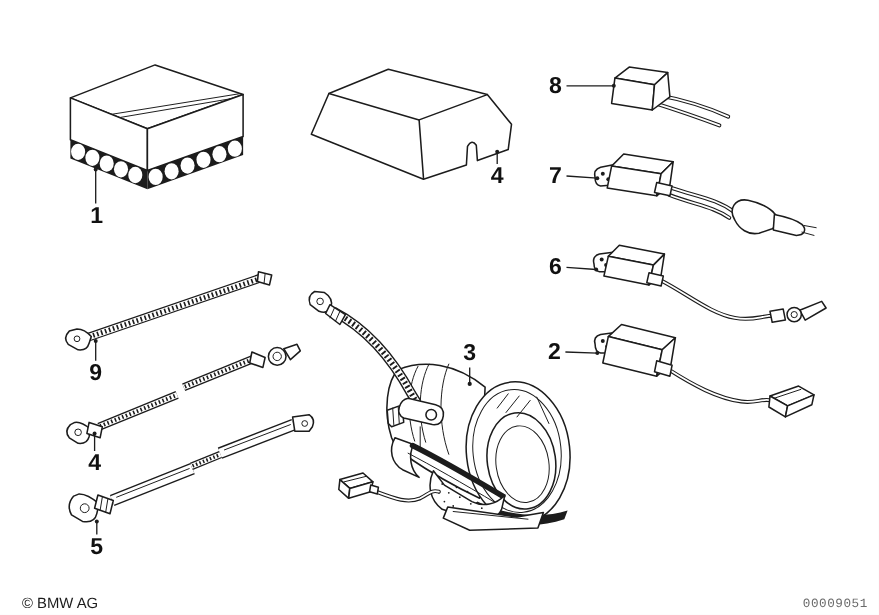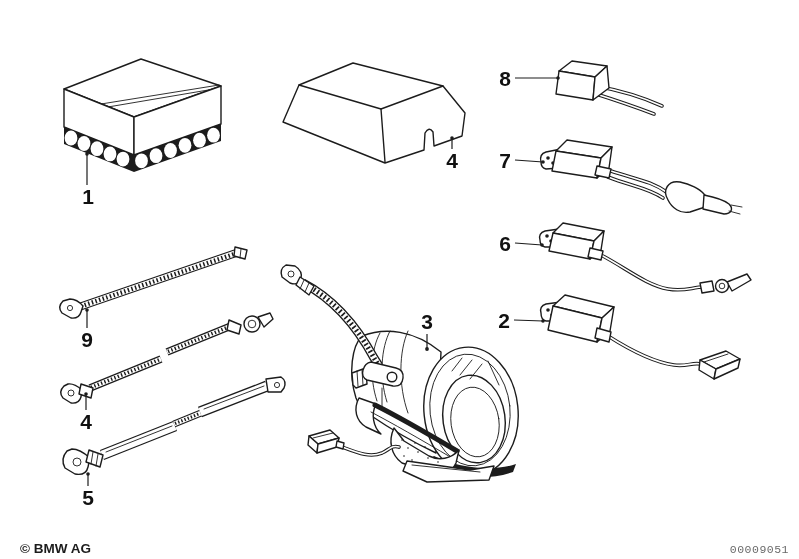--- a/index.html
+++ b/index.html
@@ -43,21 +43,21 @@
   .dot{fill:currentColor;}
   .stip{fill:currentColor;}
   
   .callout{
     position:absolute;transform:translate(-50%,-50%);
     font-weight:700;font-size:21px;line-height:1;color:var(--color-label);
     letter-spacing:0;white-space:nowrap;
   }
   .copyright{
     position:absolute;left:20px;top:541px;
-    font-weight:700;font-size:13.5px;color:var(--color-line);
+    font-weight:400;font-size:13.5px;color:var(--color-line);
   }
   .docnum{
     position:absolute;right:10px;top:543px;
     font-weight:400;font-size:11.5px;color:var(--color-document_number);
     letter-spacing:.5px;
     font-family:Liberation Mono, monospace;
   }
 </style>
 </head>
 <body>

